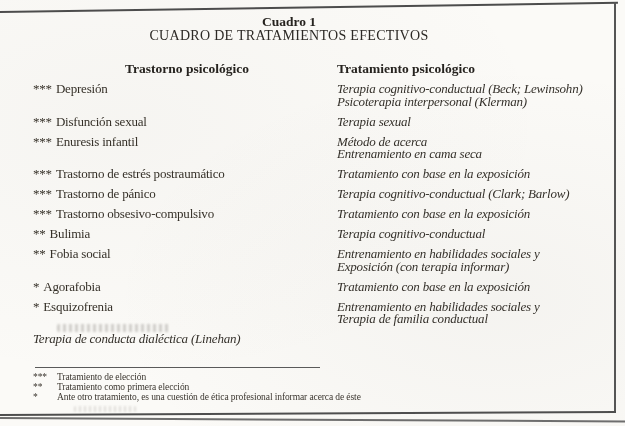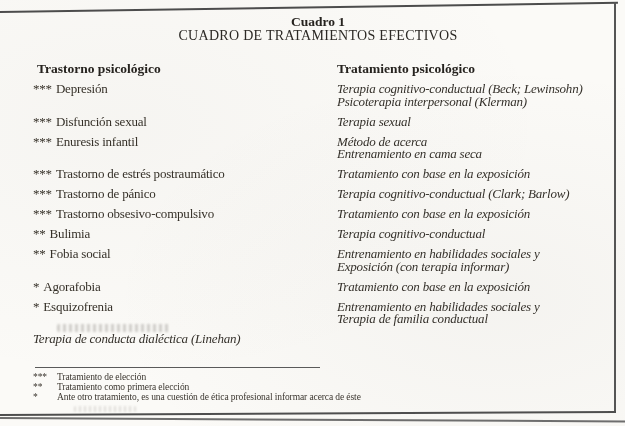--- a/index.html
+++ b/index.html
@@ -16,27 +16,27 @@
   }
   
   .b-top{position:absolute;left:0;top:11px;width:618px;height:2px;background:#4c4c4c;
          transform:rotate(-0.85deg);transform-origin:left center;}
   .b-right{position:absolute;left:614px;top:2px;width:2px;height:411px;background:#555;}
   .b-bottom1{position:absolute;left:0;top:414px;width:616px;height:2px;background:#4e4e4e;
          transform:rotate(-0.28deg);transform-origin:left center;}
   .b-bottom2{position:absolute;left:0;top:417px;width:625px;height:2px;background:#6e6e6e;
          transform:rotate(0.32deg);transform-origin:left center;}
   
-  .title-block{position:absolute;left:0;top:15px;width:578px;text-align:center;padding-left:29px;}
+  .title-block{position:absolute;left:0;top:15px;width:578px;text-align:center;}
   .title1{font-weight:bold;font-size:13.5px;line-height:13px;color:#26231f;}
   .title2{font-size:14px;line-height:13px;margin-top:0.5px;letter-spacing:0.3px;color:#2c2925;}
   
   .content{position:absolute;left:33px;top:62px;width:582px;}
   .thead{display:flex;line-height:13px;margin-bottom:8px;font-weight:bold;font-size:13.5px;color:#26231f;}
-  .thead .c1{width:304px;padding-left:4px;box-sizing:border-box;}
+  .thead .c1{width:304px;padding-left:4px;box-sizing:border-box;text-align:center;}
   .thead .c2{flex:1;}
   .row{display:flex;margin-bottom:7.5px;}
   .cell-dis{width:304px;font-size:13px;line-height:12.5px;letter-spacing:-0.2px;}
   .cell-dis .stars{margin-right:4px;}
   .cell-tr{flex:1;font-style:italic;font-size:13px;line-height:12.5px;letter-spacing:-0.2px;color:#34302a;}
   .sep{width:285px;height:1px;background:#5a5a5a;margin:21px 0 4px 2px;}
   .fnrow{display:flex;font-size:9.5px;line-height:10px;letter-spacing:-0.1px;color:#3a352e;}
   .fnstars{width:24px;}
   .fntext{flex:1;}
   

